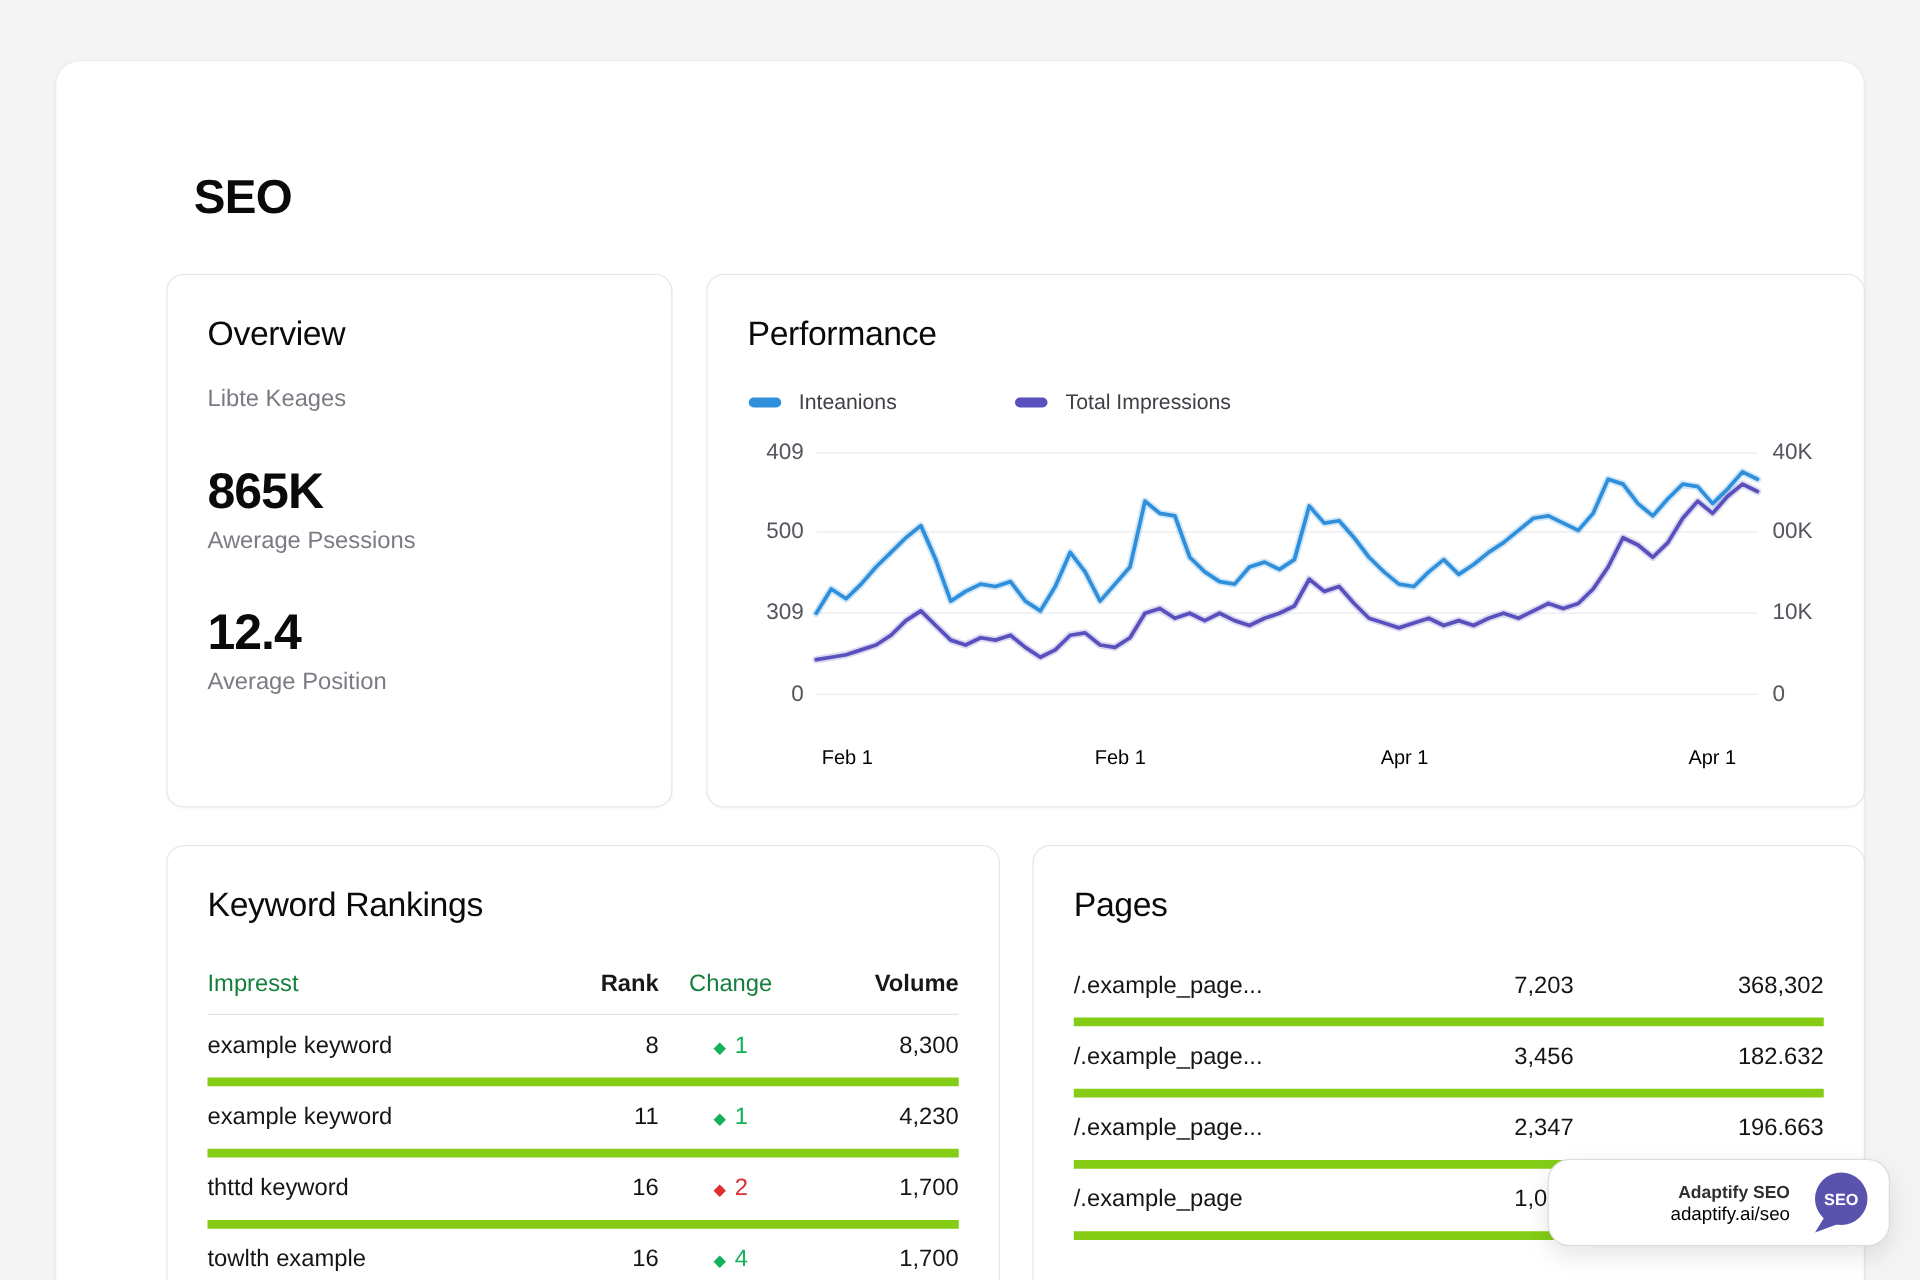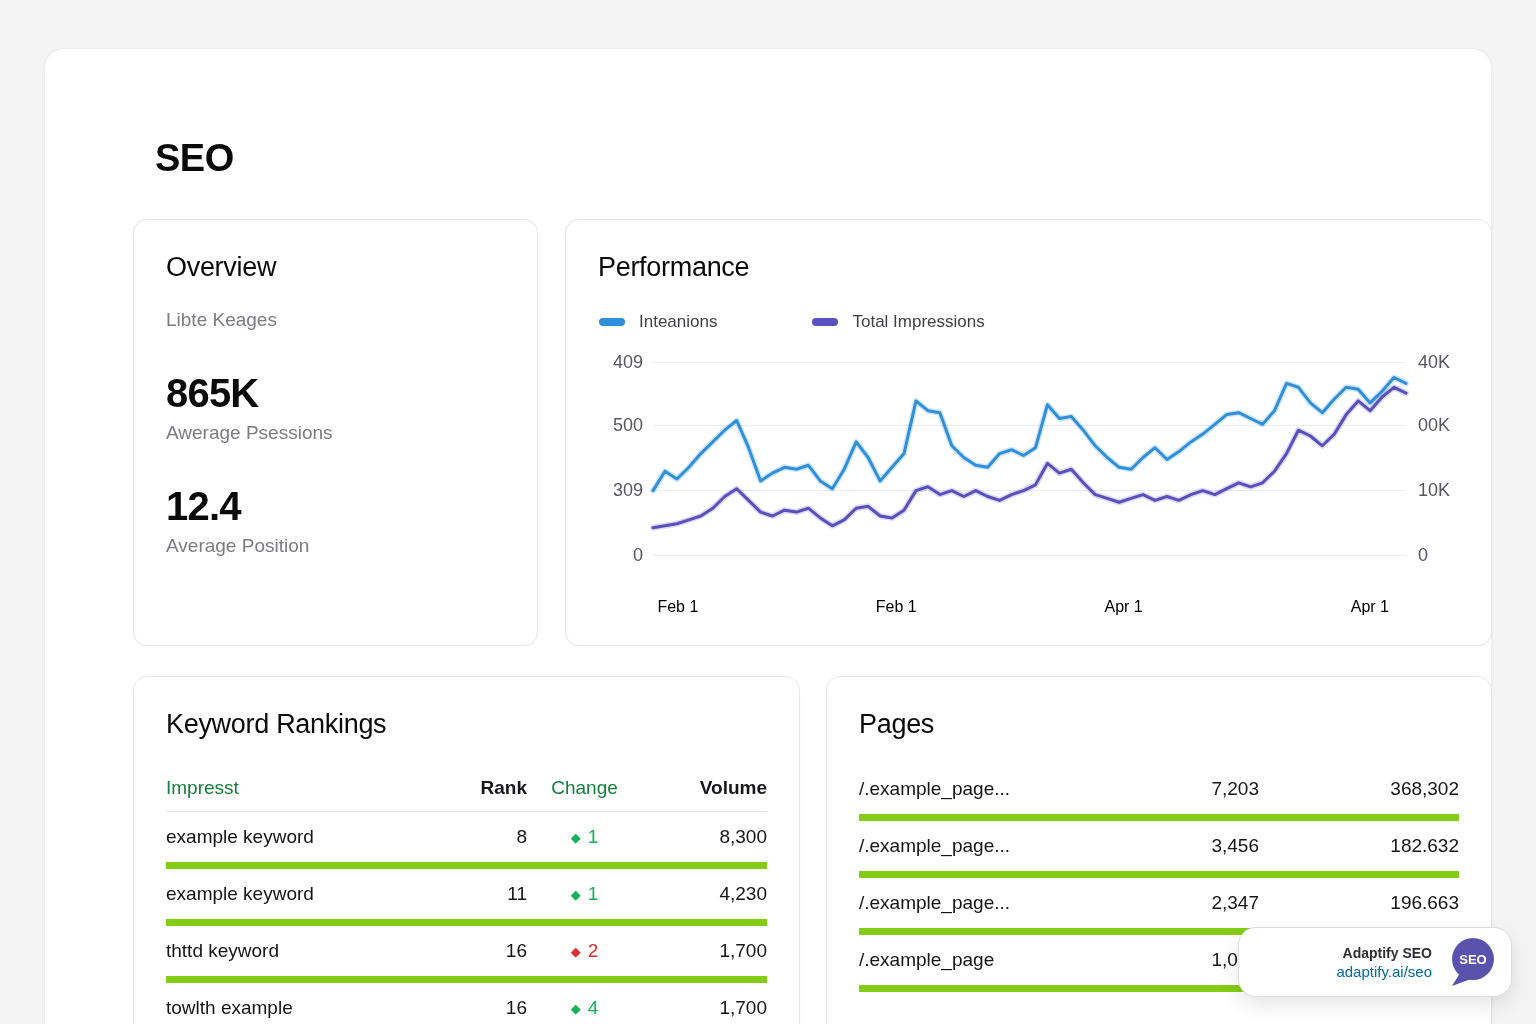--- a/index.html
+++ b/index.html
@@ -79,21 +79,21 @@
   
   .adaptify-badge {
     position:absolute; left:1238px; top:927px; width:274px; height:70px; z-index:10;
     background:#fff; border:1px solid #dcdce0; border-radius:18px;
     box-shadow:0 8px 20px rgba(0,0,0,.10);
     display:flex; align-items:center; justify-content:flex-end;
     gap:13px; padding:0 12px 0 18px; cursor:pointer;
   }
   .badge-text { text-align:right; }
   .badge-name { font-size:14px; font-weight:700; color:#2f2f33; }
-  .badge-url { font-size:15px; color:#0369a1; margin-top:2px; }
+  .badge-url { font-size:15px; color:#000000; margin-top:2px; }
   .badge-icon { width:54px; height:54px; flex:0 0 auto; }
 </style>
 </head>
 <body>
 
 <div class="app-container">
 
   <div class="page-title">SEO</div>
 
 

